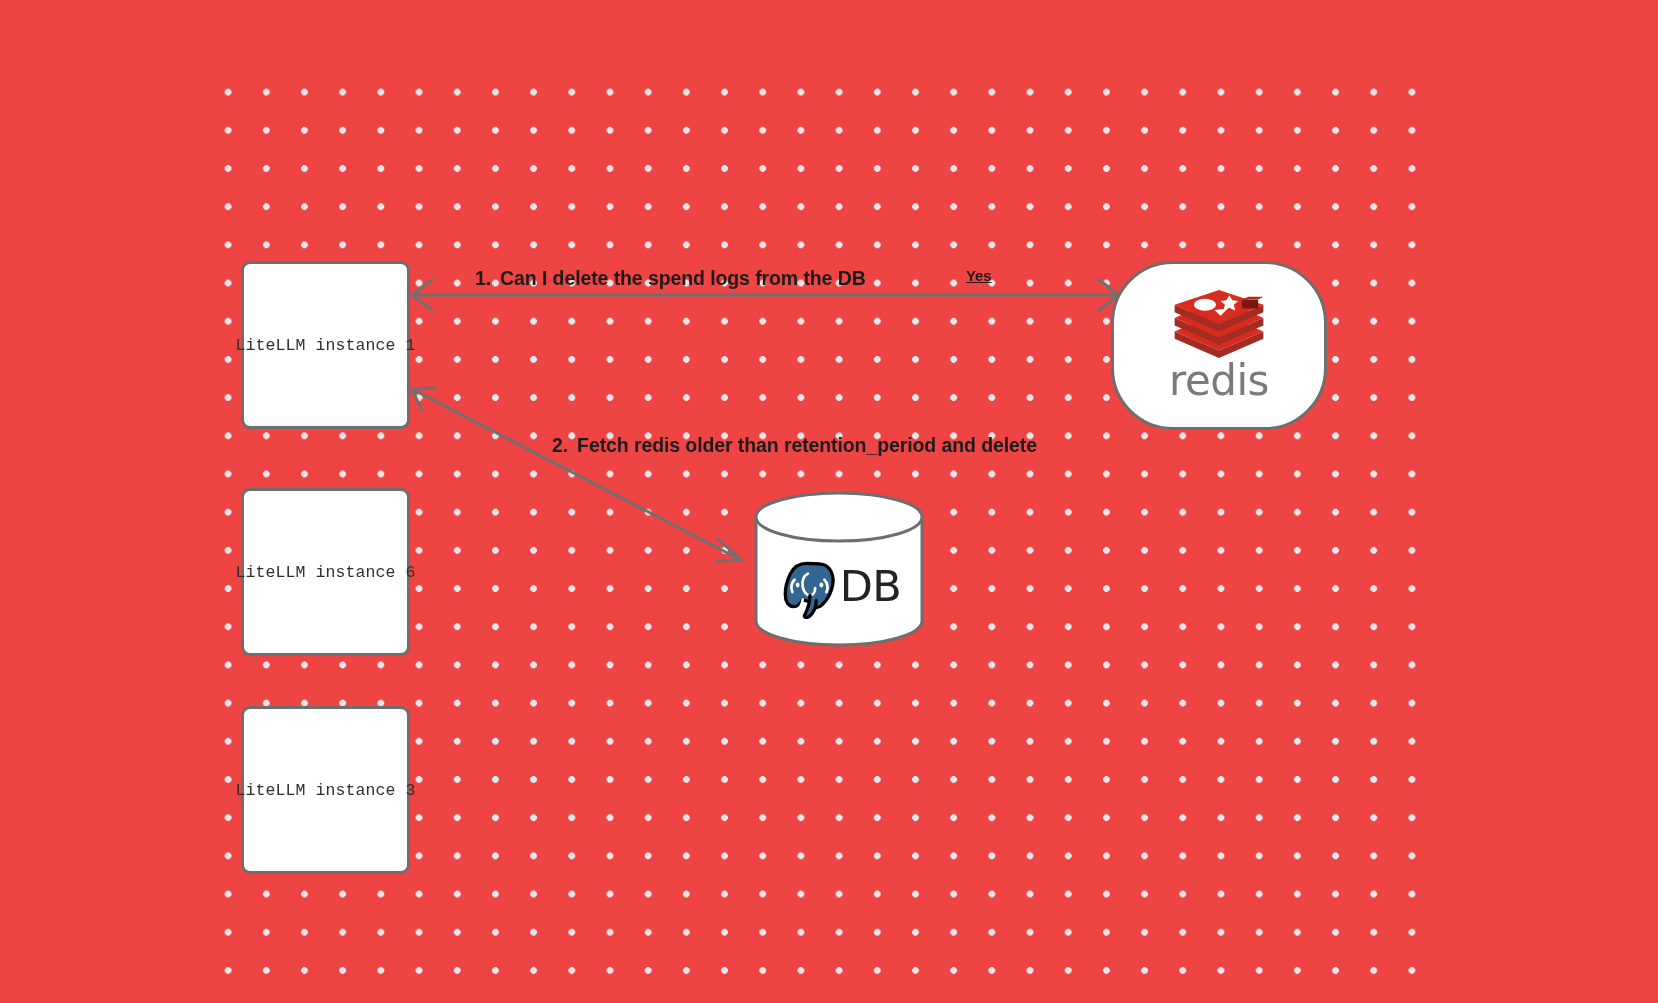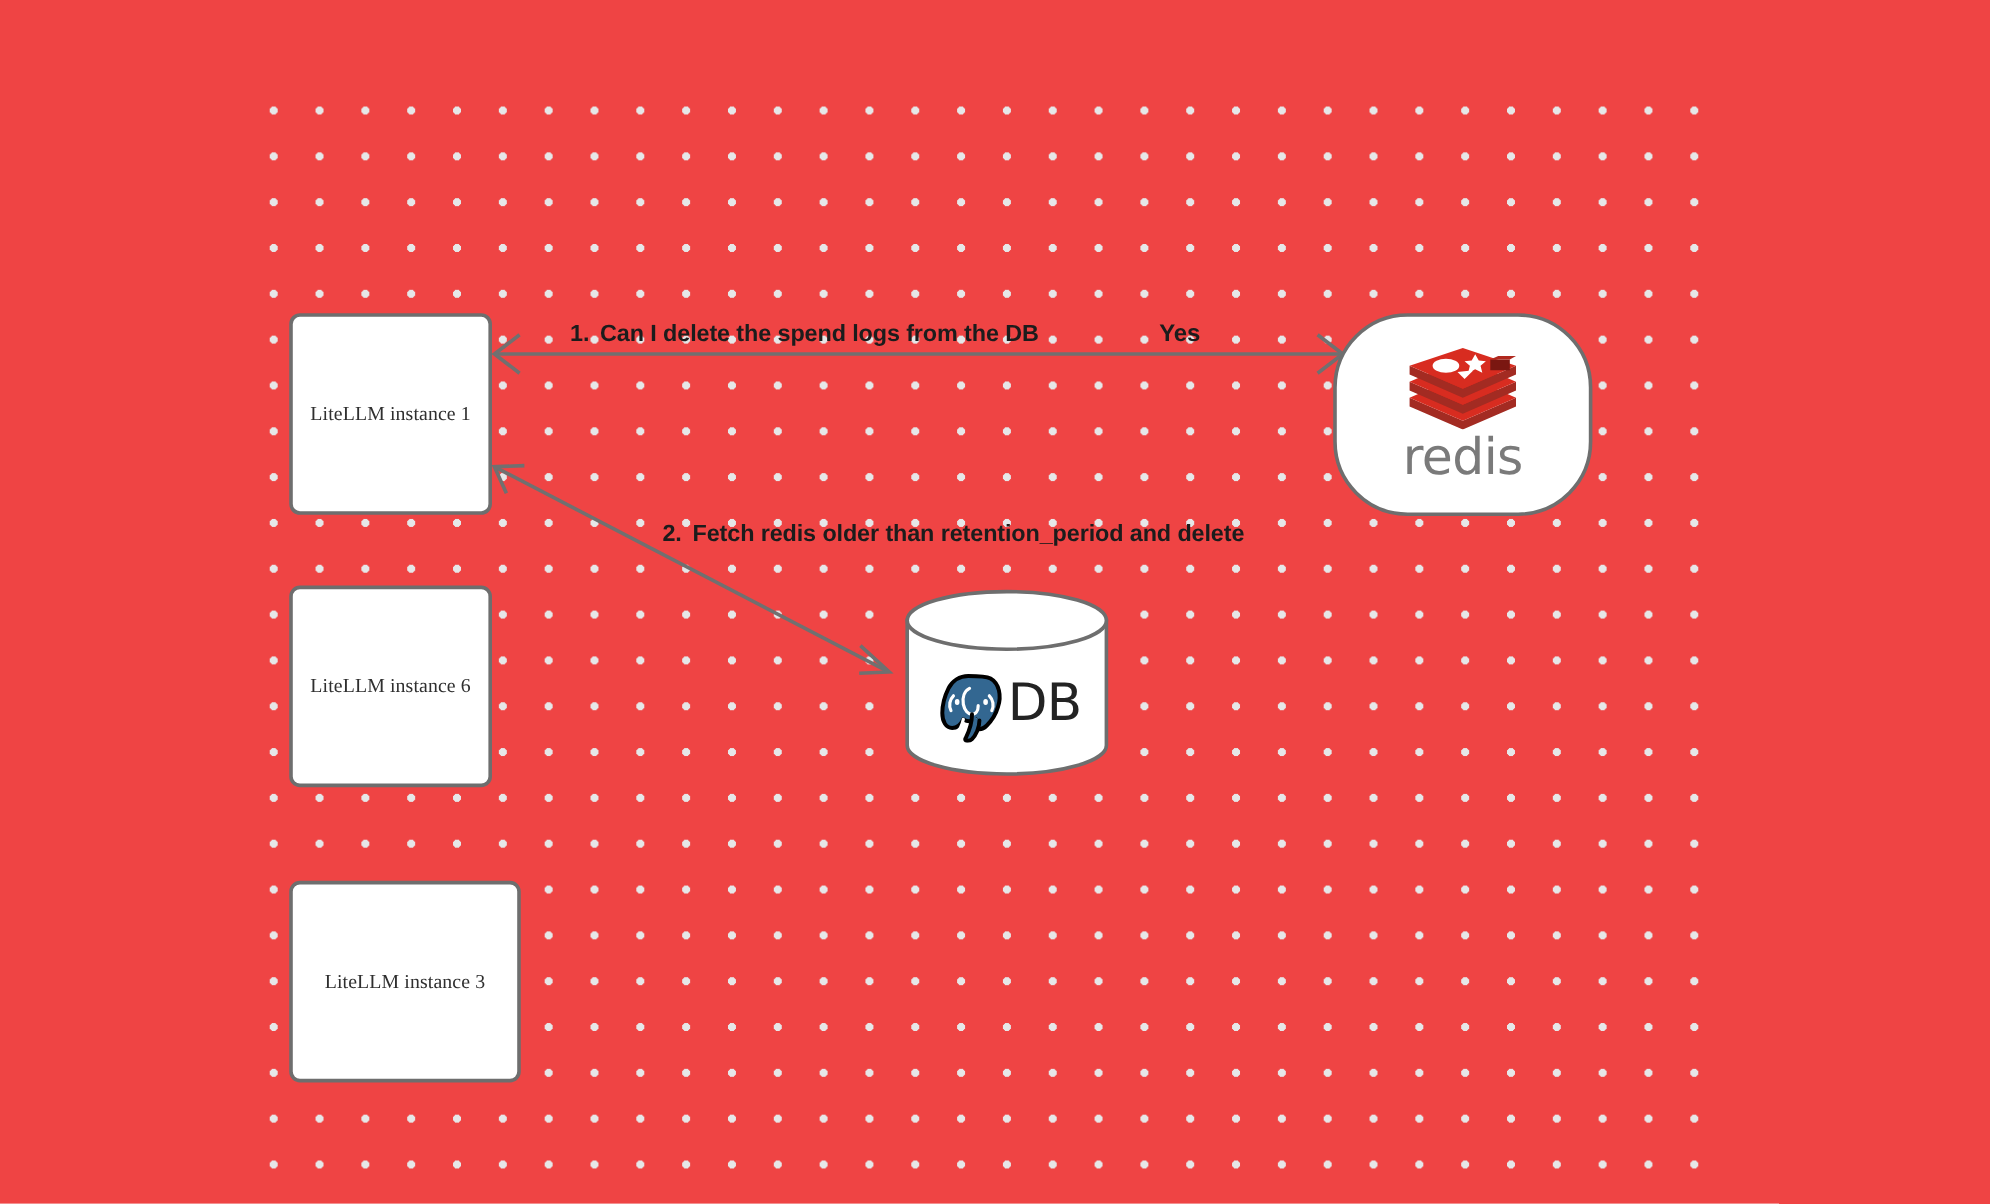--- a/index.html
+++ b/index.html
@@ -41,28 +41,28 @@
     background: #ffffff;
     border: 3px solid #6e6e6e;
     border-radius: 9px;
     display: flex;
     align-items: center;
     justify-content: center;
   }
   .node-box .node-label {
     font-size: 16.5px;
     color: #2f2f2f;
-    font-family: Liberation Serif, serif;
+    font-family: Liberation Mono, monospace;
     letter-spacing: .1px;
     white-space: nowrap;
   }
 
   #litellm-1 { left: 241px; top: 261px;  width: 169px; height: 168px; }
   #litellm-2 { left: 241px; top: 488px;  width: 169px; height: 168px; }
-  #litellm-3 { left: 241px; top: 734px;  width: 193px; height: 168px; }
+  #litellm-3 { left: 241px; top: 706px;  width: 169px; height: 168px; }
 
   
   #redis-node {
     position: absolute;
     left: 1111px;
     top: 261px;
     width: 216px;
     height: 169px;
     box-sizing: border-box;
     background: #ffffff;
@@ -157,21 +157,22 @@
   }
   #label-step-1 {
     left: 475px;
     top: 267px;
     font-size: 19.5px;
   }
   #label-step-1 .step-num { margin-right: 9px; }
   #label-yes {
     left: 966px;
     top: 267px;
-    font-size: 20px;
+    font-size: 15px;
+    text-decoration: underline;
   }
   #label-step-2 {
     left: 552px;
     top: 434px;
     font-size: 19.5px;
   }
   #label-step-2 .step-num { margin-right: 9px; }
 </style>
 </head>
 <body>

